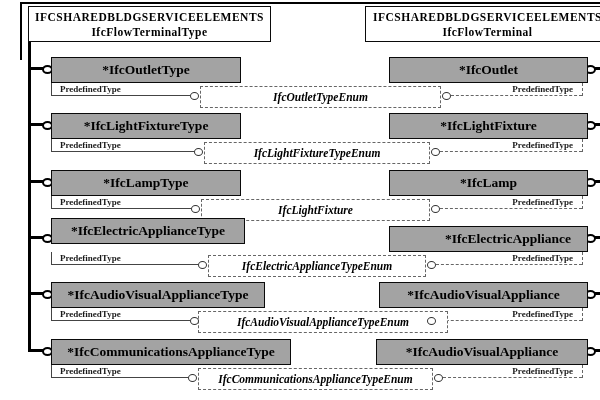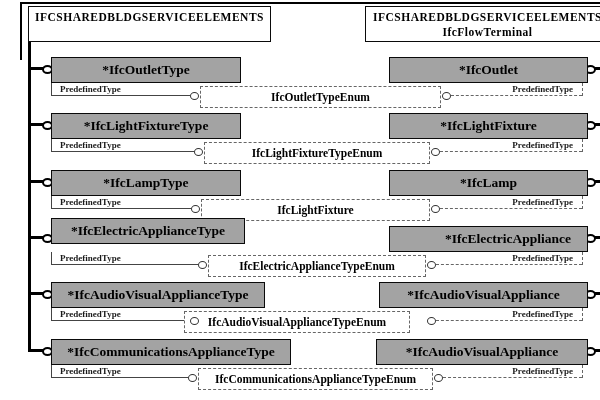--- a/index.html
+++ b/index.html
@@ -12,21 +12,21 @@
   .stub{position:absolute;height:3px;background:#000;}
   .bcirc{position:absolute;width:11px;height:9px;border:2.6px solid #000;
     border-radius:50%;background:#fff;box-sizing:border-box;}
   .scirc{position:absolute;width:9px;height:8px;border:1.4px solid #333;
     border-radius:50%;background:#fff;box-sizing:border-box;z-index:3;}
   .ebox{position:absolute;height:26px;box-sizing:border-box;border:1.7px solid #0a0a0a;
     background:#a3a3a3;display:flex;align-items:center;justify-content:center;
     font-weight:bold;font-size:13.5px;white-space:nowrap;z-index:2;}
   .enum{position:absolute;height:22px;box-sizing:border-box;border:1.6px dashed #666;
     background:#fff;display:flex;align-items:center;justify-content:center;
-    font-weight:bold;font-size:11.5px;white-space:nowrap;z-index:1;}
+    font-weight:bold;font-size:11.5px;white-space:nowrap;z-index:1;font-style:italic;}
   .alabel{position:absolute;font-weight:bold;font-size:9px;color:#1a1a1a;white-space:nowrap;}
   .hline{position:absolute;height:0;border-top:1.4px solid #444;}
   .vline{position:absolute;width:0;border-left:1.4px solid #444;}
   .hdash{position:absolute;height:0;border-top:1.6px dashed #666;}
   .vdash{position:absolute;width:0;border-left:1.6px dashed #666;}
   .schema{position:absolute;box-sizing:border-box;border:1.8px solid #0a0a0a;background:#fff;
     text-align:center;font-weight:bold;font-size:11.5px;letter-spacing:.5px;
     line-height:15px;padding-top:3px;z-index:2;}
 </style>
 </head>
@@ -35,20 +35,21 @@
 <div id="canvas">
 
   <div class="frame" style="left:2px;top:2px;width:590px;height:2px;"></div>
   <div class="frame" style="left:2px;top:2px;width:2px;height:58px;"></div>
 
   <div class="bus" style="left:10px;top:42px;height:310px;"></div>
   <div class="bus" style="left:589px;top:2px;height:350px;"></div>
 
   <div class="schema" style="left:10px;top:6px;width:243px;height:36px;">
     <div>IFCSHAREDBLDGSERVICEELEMENTS</div>
+    <div>IfcFlowTerminalType</div>
   </div>
   <div class="schema" style="left:347px;top:6px;width:245px;height:36px;">
     <div>IFCSHAREDBLDGSERVICEELEMENTS</div>
     <div>IfcFlowTerminal</div>
   </div>
 
   <div id="rows">
       <div class="stub" style="left:11px;top:67px;width:15px;"></div>
       <div class="bcirc" style="left:24px;top:65px;"></div>
       <div class="ebox" style="left:33px;top:57px;width:190px;">*IfcOutletType</div>
@@ -109,21 +110,21 @@
       <div class="ebox" style="left:371px;top:226px;width:199px;padding-left:39px;">*IfcElectricAppliance</div>
       <div class="stub" style="left:577px;top:236px;width:13px;"></div>
       <div class="bcirc" style="left:567px;top:234px;"></div>
       <div class="stub" style="left:11px;top:292px;width:15px;"></div>
       <div class="bcirc" style="left:24px;top:290px;"></div>
       <div class="ebox" style="left:33px;top:282px;width:214px;">*IfcAudioVisualApplianceType</div>
       <div class="vline" style="left:33px;top:308px;height:13px;"></div>
       <div class="hline" style="left:33px;top:320px;width:139px;"></div>
       <div class="alabel" style="left:42px;top:309px;">PredefinedType</div>
       <div class="scirc" style="left:172px;top:317px;"></div>
-      <div class="enum" style="left:166px;top:311px;width:226px;">IfcAudioVisualApplianceTypeEnum</div>
+      <div class="enum" style="left:180px;top:311px;width:250px;">IfcAudioVisualApplianceTypeEnum</div>
       <div class="scirc" style="left:409px;top:317px;"></div>
       <div class="hdash" style="left:418px;top:320px;width:146px;"></div>
       <div class="vdash" style="left:564px;top:308px;height:13px;"></div>
       <div class="alabel" style="right:45px;top:309px;">PredefinedType</div>
       <div class="ebox" style="left:361px;top:282px;width:209px;">*IfcAudioVisualAppliance</div>
       <div class="stub" style="left:577px;top:292px;width:13px;"></div>
       <div class="bcirc" style="left:567px;top:290px;"></div>
       <div class="stub" style="left:11px;top:349px;width:15px;"></div>
       <div class="bcirc" style="left:24px;top:347px;"></div>
       <div class="ebox" style="left:33px;top:339px;width:240px;">*IfcCommunicationsApplianceType</div>

